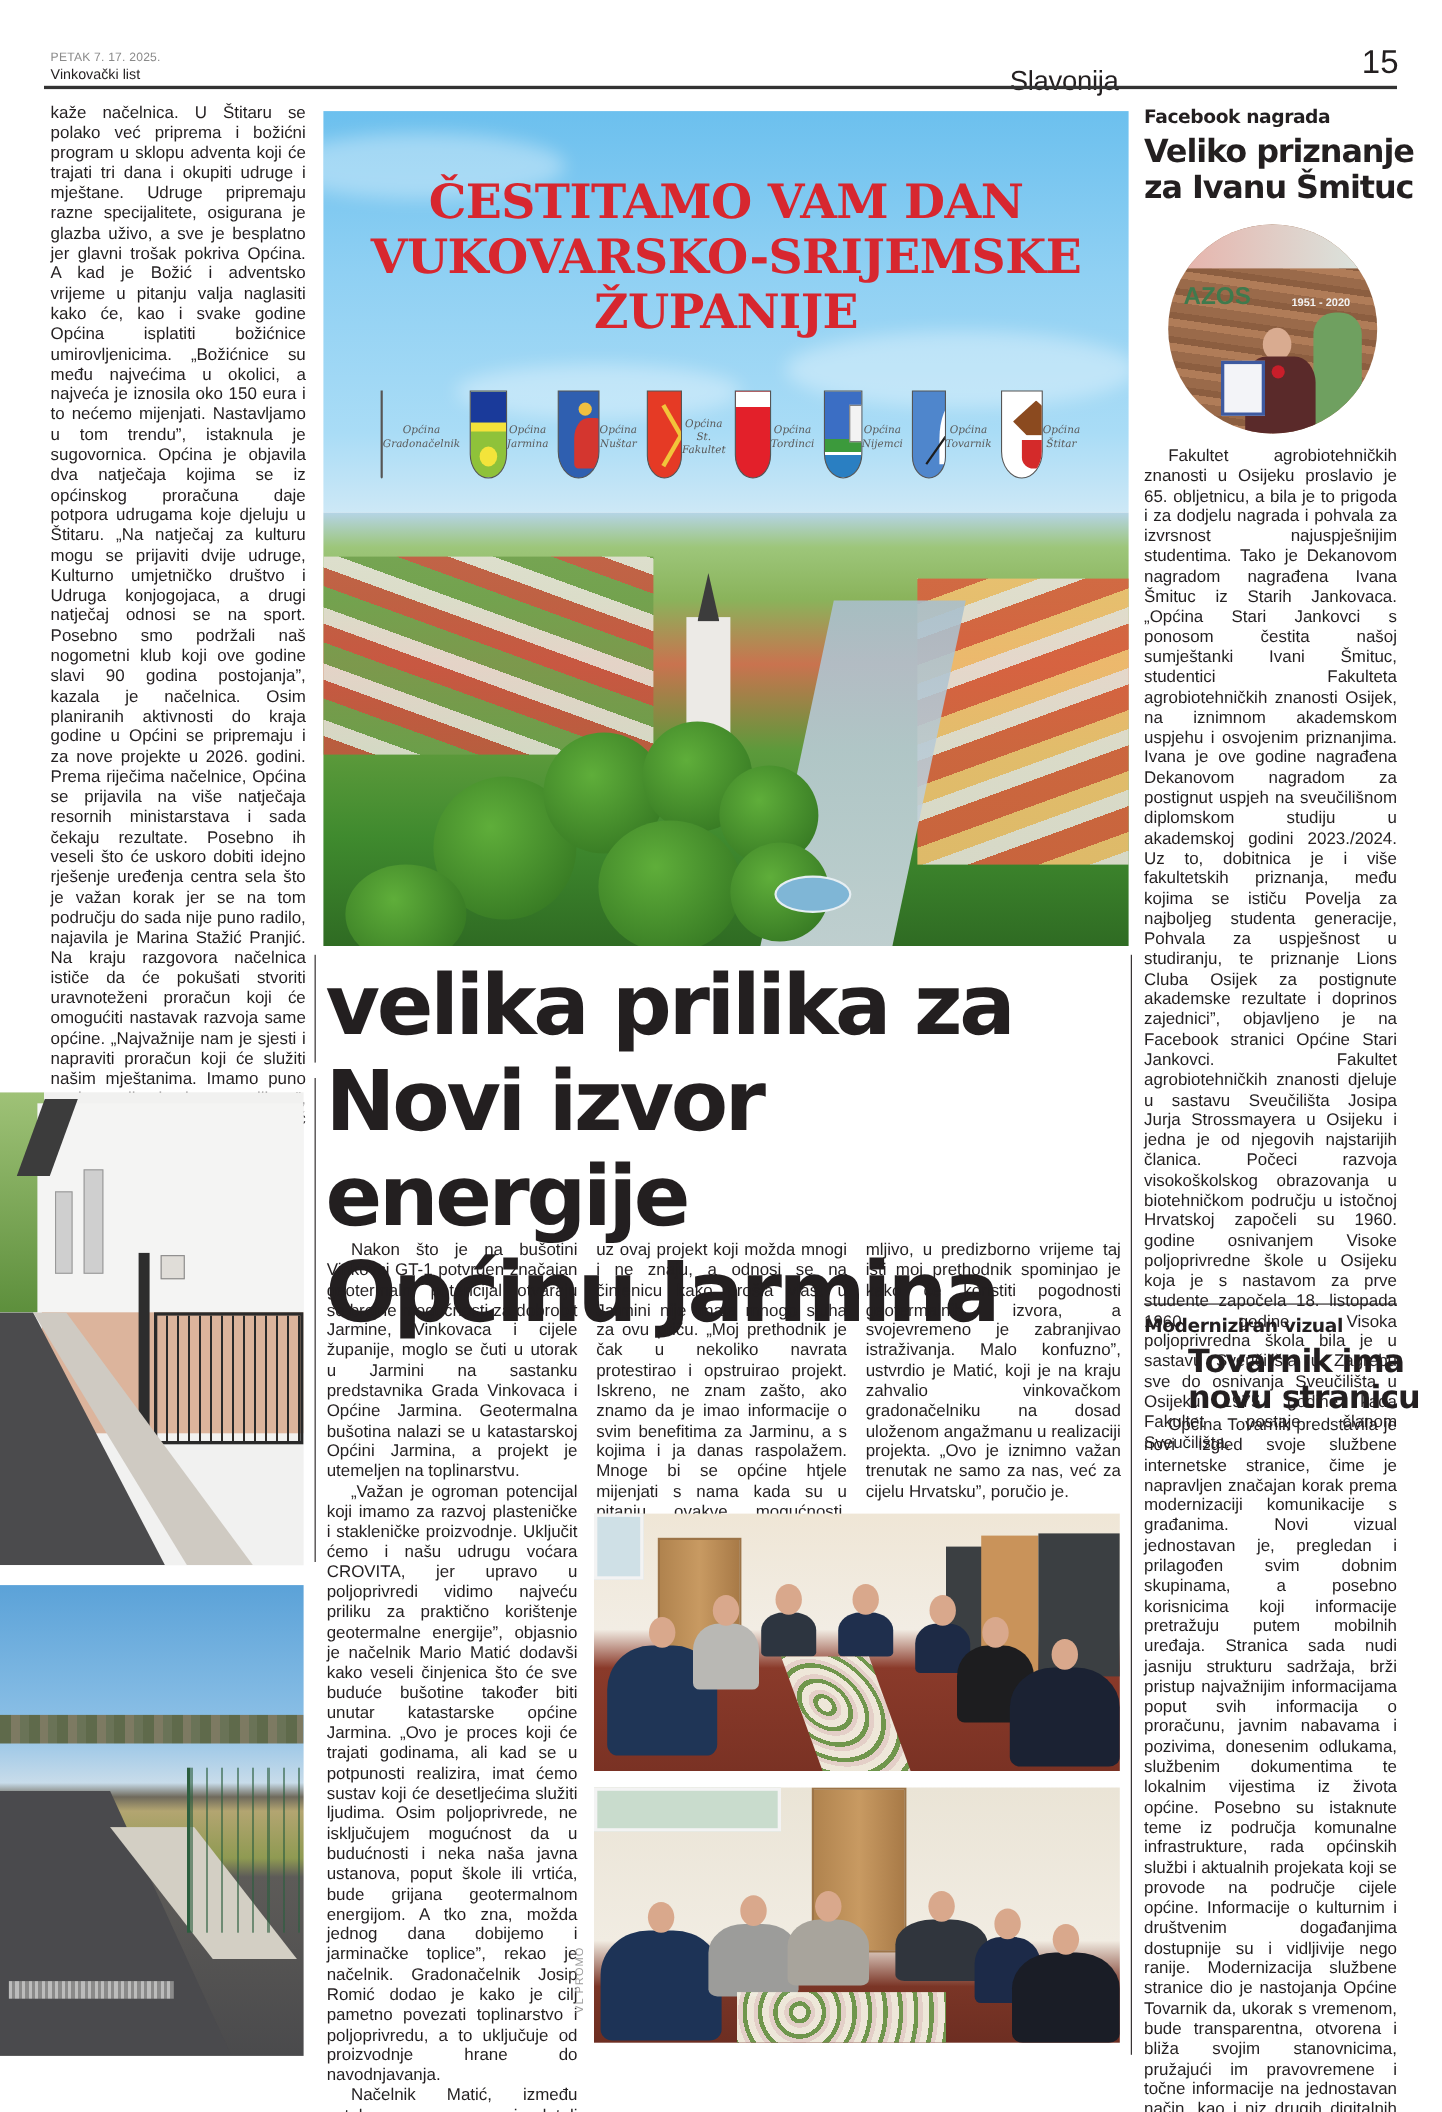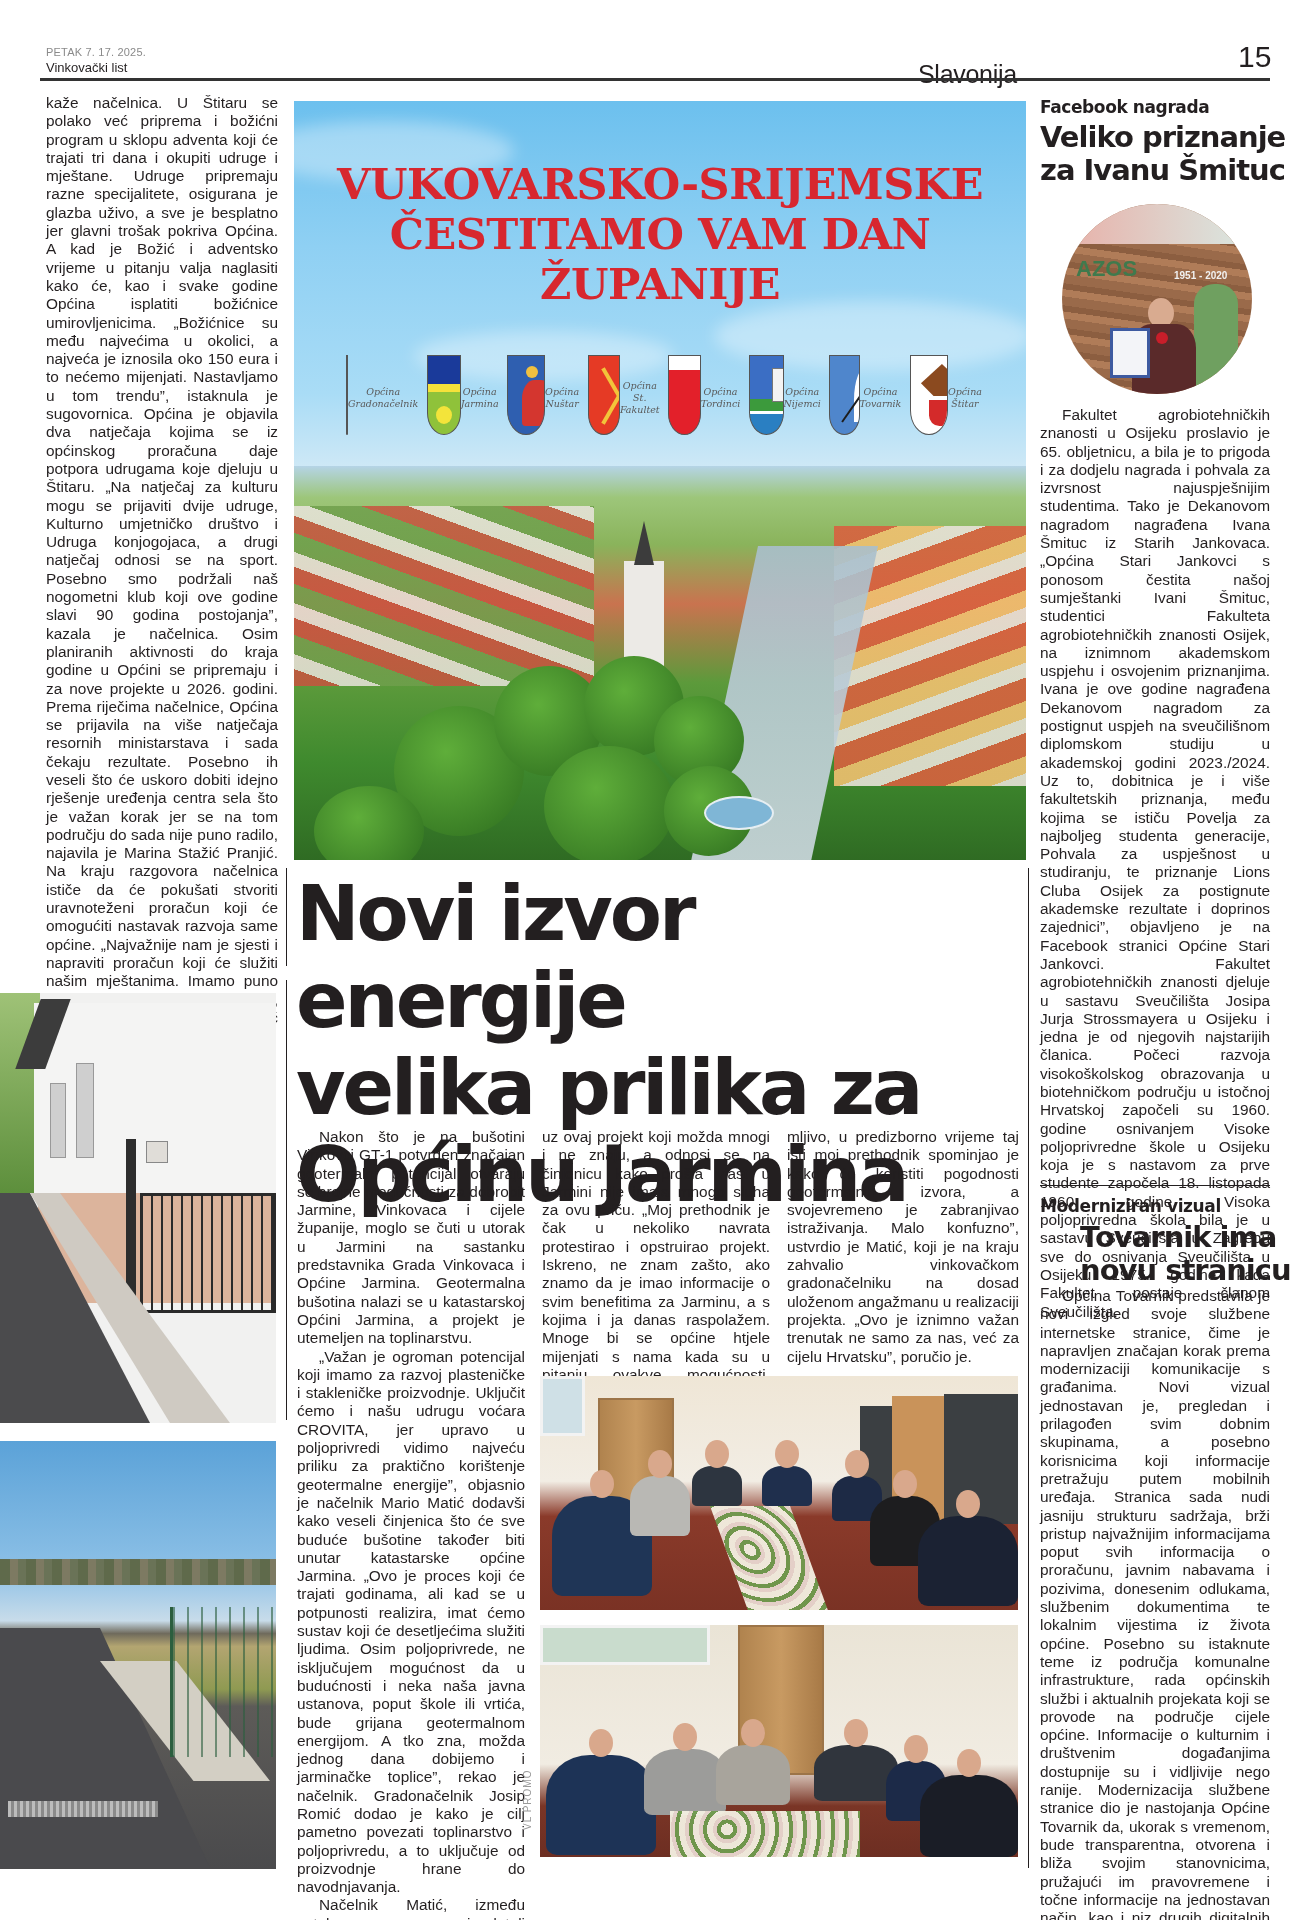--- a/index.html
+++ b/index.html
@@ -112,22 +112,22 @@
   <div style="position:absolute;left:100px;top:220px;width:170px;height:120px;background:#d3cfc4;clip-path:polygon(0 0,45% 0,100% 100%,55% 100%);"></div>
   <div style="position:absolute;left:170px;top:166px;width:106px;height:150px;border-left:3px solid #2b5e3e;background:repeating-linear-gradient(90deg,rgba(43,94,62,0.6) 0 2px,transparent 2px 14px);"></div>
   <div style="position:absolute;left:8px;top:360px;width:150px;height:16px;background:repeating-linear-gradient(90deg,#bcbcbc 0 3px,#8a8a8a 3px 6px);"></div>
 </div>
 
 <div class="banner">
   <div class="cloud" style="left:-40px;top:20px;width:260px;height:60px;"></div>
   <div class="cloud" style="left:420px;top:200px;width:320px;height:70px;"></div>
   <div class="cloud" style="left:120px;top:230px;width:260px;height:50px;"></div>
   <div class="banner-title">
+    <div>ČESTITAMO VAM DAN</div>
     <div>VUKOVARSKO-SRIJEMSKE</div>
-    <div>ČESTITAMO VAM DAN</div>
     <div>ŽUPANIJE</div>
   </div>
   <div class="crests">
     <div class="crest-wrap">
       <div class="crest" style="background:#fff;">
         <div style="position:absolute;left:18px;top:14px;width:26px;height:56px;background:#1d1d1d;border-radius:40% 40% 20% 20%;"></div>
         <div style="position:absolute;left:14px;top:10px;width:14px;height:14px;background:#f2d01d;border-radius:50%;"></div>
       </div>
       <div class="crest-cap">
           <div>Općina</div>
@@ -216,22 +216,22 @@
   <div class="tree" style="left:290px;top:190px;width:100px;height:100px;"></div>
   <div class="tree" style="left:360px;top:230px;width:90px;height:90px;"></div>
   <div class="tree" style="left:250px;top:280px;width:130px;height:120px;"></div>
   <div class="tree" style="left:370px;top:300px;width:90px;height:90px;"></div>
   <div class="tree" style="left:20px;top:320px;width:110px;height:90px;"></div>
   <div class="fountain"></div>
 </div>
 
 <div class="vrule" style="left:286px; top:868px; height:98px;"></div>
 <div class="headline">
+  <div>velika prilika za</div>
   <div>Novi izvor energije</div>
-  <div>velika prilika za</div>
   <div>Općinu Jarmina</div>
 </div>
 
 <div class="col col-a">
   <p class="ind">Nakon što je na bušotini Vinkovci GT-1 potvrđen značajan geotermalni potencijal otvaraju se brojne mogućnosti za dobrobit Jarmine, Vinkovaca i cijele županije, moglo se čuti u utorak u Jarmini na sastanku predstavnika Grada Vinkovaca i Općine Jarmina. Geotermalna bušotina nalazi se u katastarskoj Općini Jarmina, a projekt je utemeljen na toplinarstvu.</p>
   <p class="ind">„Važan je ogroman potencijal koji imamo za razvoj plasteničke i stakleničke proizvodnje. Uključit ćemo i našu udrugu voćara CROVITA, jer upravo u poljoprivredi vidimo najveću priliku za praktično korištenje geotermalne energije”, objasnio je načelnik Mario Matić dodavši kako veseli činjenica što će sve buduće bušotine također biti unutar katastarske općine Jarmina. „Ovo je proces koji će trajati godinama, ali kad se u potpunosti realizira, imat ćemo sustav koji će desetljećima služiti ljudima. Osim poljoprivrede, ne isključujem mogućnost da u budućnosti i neka naša javna ustanova, poput škole ili vrtića, bude grijana geotermalnom energijom. A tko zna, možda jednog dana dobijemo i jarminačke toplice”, rekao je načelnik. Gradonačelnik Josip Romić dodao je kako je cilj pametno povezati toplinarstvo i poljoprivredu, a to uključuje od proizvodnje hrane do navodnjavanja.</p>
   <p class="ind">Načelnik Matić, između ostaloga, spomenuo i detalj vezan</p>
 </div>
 <div class="col col-b">
   <p>uz ovaj projekt koji možda mnogi i ne znaju, a odnosi se na činjenicu kako prošla vlast u Jarmini nije imala mnogo sluha za ovu priču. „Moj prethodnik je čak u nekoliko navrata protestirao i opstruirao projekt. Iskreno, ne znam zašto, ako znamo da je imao informacije o svim benefitima za Jarminu, a s kojima i ja danas raspolažem. Mnoge bi se općine htjele mijenjati s nama kada su u pitanju ovakve mogućnosti. Inače, zani-</p>

